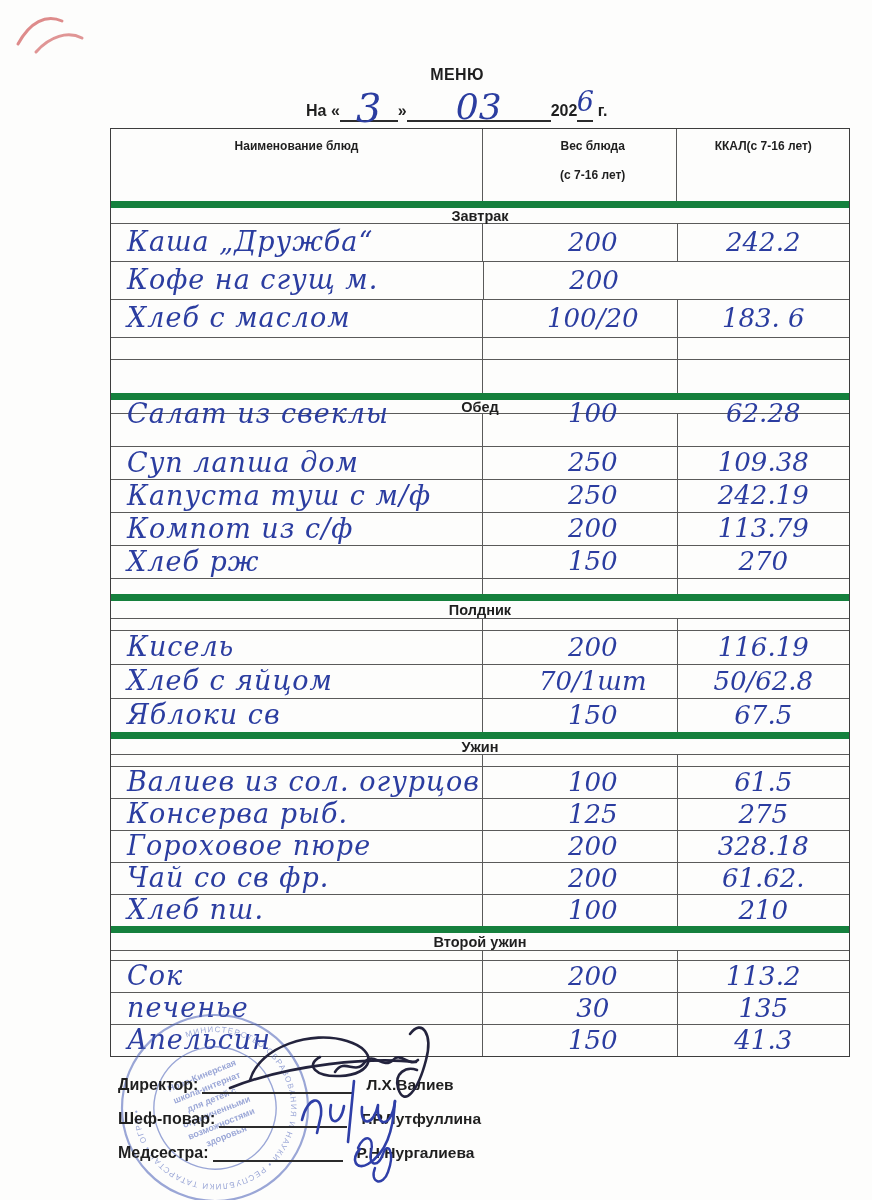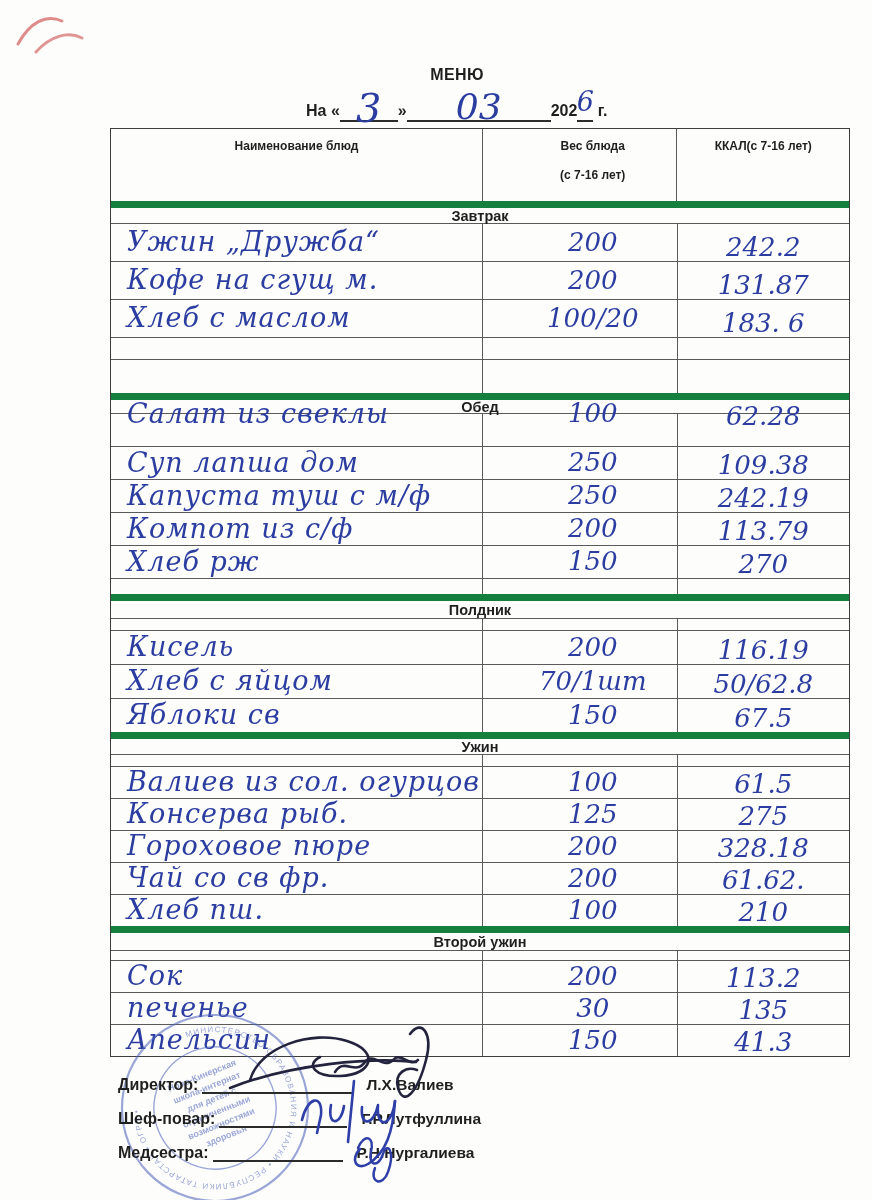--- a/index.html
+++ b/index.html
@@ -24,21 +24,21 @@
   .hw-month{font-size:36px;line-height:.8;position:relative;top:2px;}
   .hw-year{font-size:27px;line-height:.7;position:relative;top:-8px;}
   
   .menu-table{position:absolute;left:110px;top:128px;width:740px;
     border:1px solid #3d3d3d;box-sizing:border-box;}
   .t-row{display:flex;border-top:1px solid #5a5a5a;box-sizing:border-box;}
   .t-row:first-child{border-top:none;}
   .t-cell{box-sizing:border-box;display:flex;align-items:center;overflow:visible;}
   .c1{width:372px;padding-left:16px;}
   .c2{width:195px;border-left:1px solid #5a5a5a;justify-content:center;padding-left:26px;}
-  .c3{width:173px;border-left:1px solid #5a5a5a;justify-content:center;align-items:flex-end;}
+  .c3{width:173px;border-left:1px solid #5a5a5a;justify-content:center;}
   .t-head{height:72px;font-weight:bold;font-size:12px;}
   .t-head .c1{justify-content:center;align-items:flex-start;padding:10px 0 0 0;}
   .t-head .c2{flex-direction:column;align-items:center;justify-content:flex-start;padding-top:10px;}
   .t-head .c2 .line2{margin-top:15px;}
   .t-head .c3{justify-content:center;align-items:flex-start;padding-top:10px;}
   .t-band{border-top:7px solid #15803d;box-sizing:border-box;display:flex;
     align-items:center;justify-content:center;font-weight:bold;font-size:14.5px;}
   .hw{font-family:"DejaVu Serif",serif;font-style:italic;color:#2b3da0;
     font-size:26px;white-space:nowrap;position:relative;top:-1px;line-height:1;}
   .c1 .hw{font-size:27px;letter-spacing:1px;}
@@ -84,38 +84,35 @@
       <div class="t-cell c2">
         <span>Вес блюда</span>
         <span class="line2">(с 7-16 лет)</span>
       </div>
       <div class="t-cell c3">ККАЛ(с 7-16 лет)</div>
     </div>
 
   <div class="t-band" style="height:22px">Завтрак</div>
       <div class="t-row" style="height:38px">
         <div class="t-cell c1">
-          <span class="hw">Ужин „Дружба“</span>
+          <span class="hw">Каша „Дружба“</span>
         </div>
         <div class="t-cell c2">
           <span class="hw">200</span>
         </div>
         <div class="t-cell c3">
           <span class="hw">242.2</span>
         </div>
       </div>
       <div class="t-row" style="height:38px">
         <div class="t-cell c1">
           <span class="hw">Кофе на сгущ м.</span>
         </div>
         <div class="t-cell c2">
           <span class="hw">200</span>
-        </div>
-        <div class="t-cell c3">
-          <span class="hw">131.87</span>
         </div>
       </div>
       <div class="t-row" style="height:38px">
         <div class="t-cell c1">
           <span class="hw">Хлеб с маслом</span>
         </div>
         <div class="t-cell c2">
           <span class="hw">100/20</span>
         </div>
         <div class="t-cell c3">

